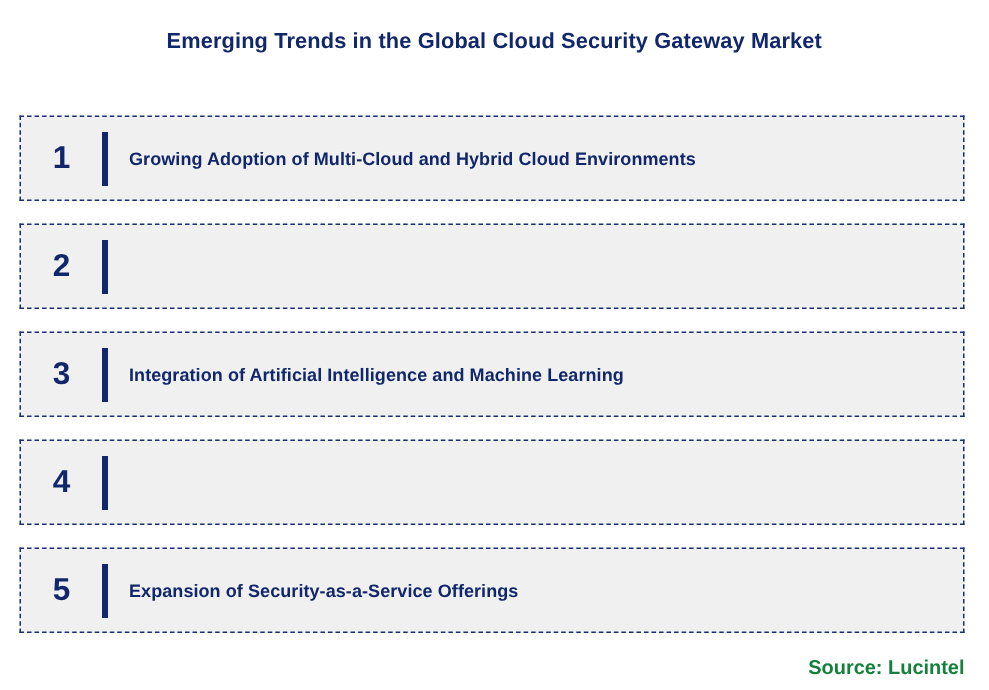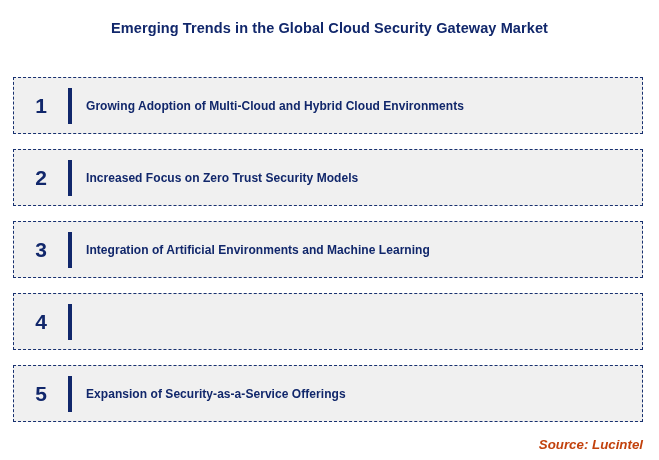--- a/index.html
+++ b/index.html
@@ -88,51 +88,49 @@
     white-space: nowrap;
   }
 
   
   .source {
     position: absolute;
     right: 16px;
     top: 437px;
     font-size: 13.3px;
     font-weight: bold;
-    color: #c2410c;
+    color: #15803d;
     text-align: right;
     white-space: nowrap;
-    font-style: italic;
   }
 </style>
 </head>
 <body>
 
 <div class="page">
 
   <div class="title">Emerging Trends in the Global Cloud Security Gateway Market</div>
 
   <div class="trend-list">
 
     <div class="trend-row">
       <div class="trend-number">1</div>
       <div class="trend-divider"></div>
       <div class="trend-label">Growing Adoption of Multi-Cloud and Hybrid Cloud Environments</div>
     </div>
 
     <div class="trend-row">
       <div class="trend-number">2</div>
       <div class="trend-divider"></div>
-      <div class="trend-label">Increased Focus on Zero Trust Security Models</div>
     </div>
 
     <div class="trend-row">
       <div class="trend-number">3</div>
       <div class="trend-divider"></div>
-      <div class="trend-label">Integration of Artificial Environments and Machine Learning</div>
+      <div class="trend-label">Integration of Artificial Intelligence and Machine Learning</div>
     </div>
 
     <div class="trend-row">
       <div class="trend-number">4</div>
       <div class="trend-divider"></div>
     </div>
 
     <div class="trend-row">
       <div class="trend-number">5</div>
       <div class="trend-divider"></div>

